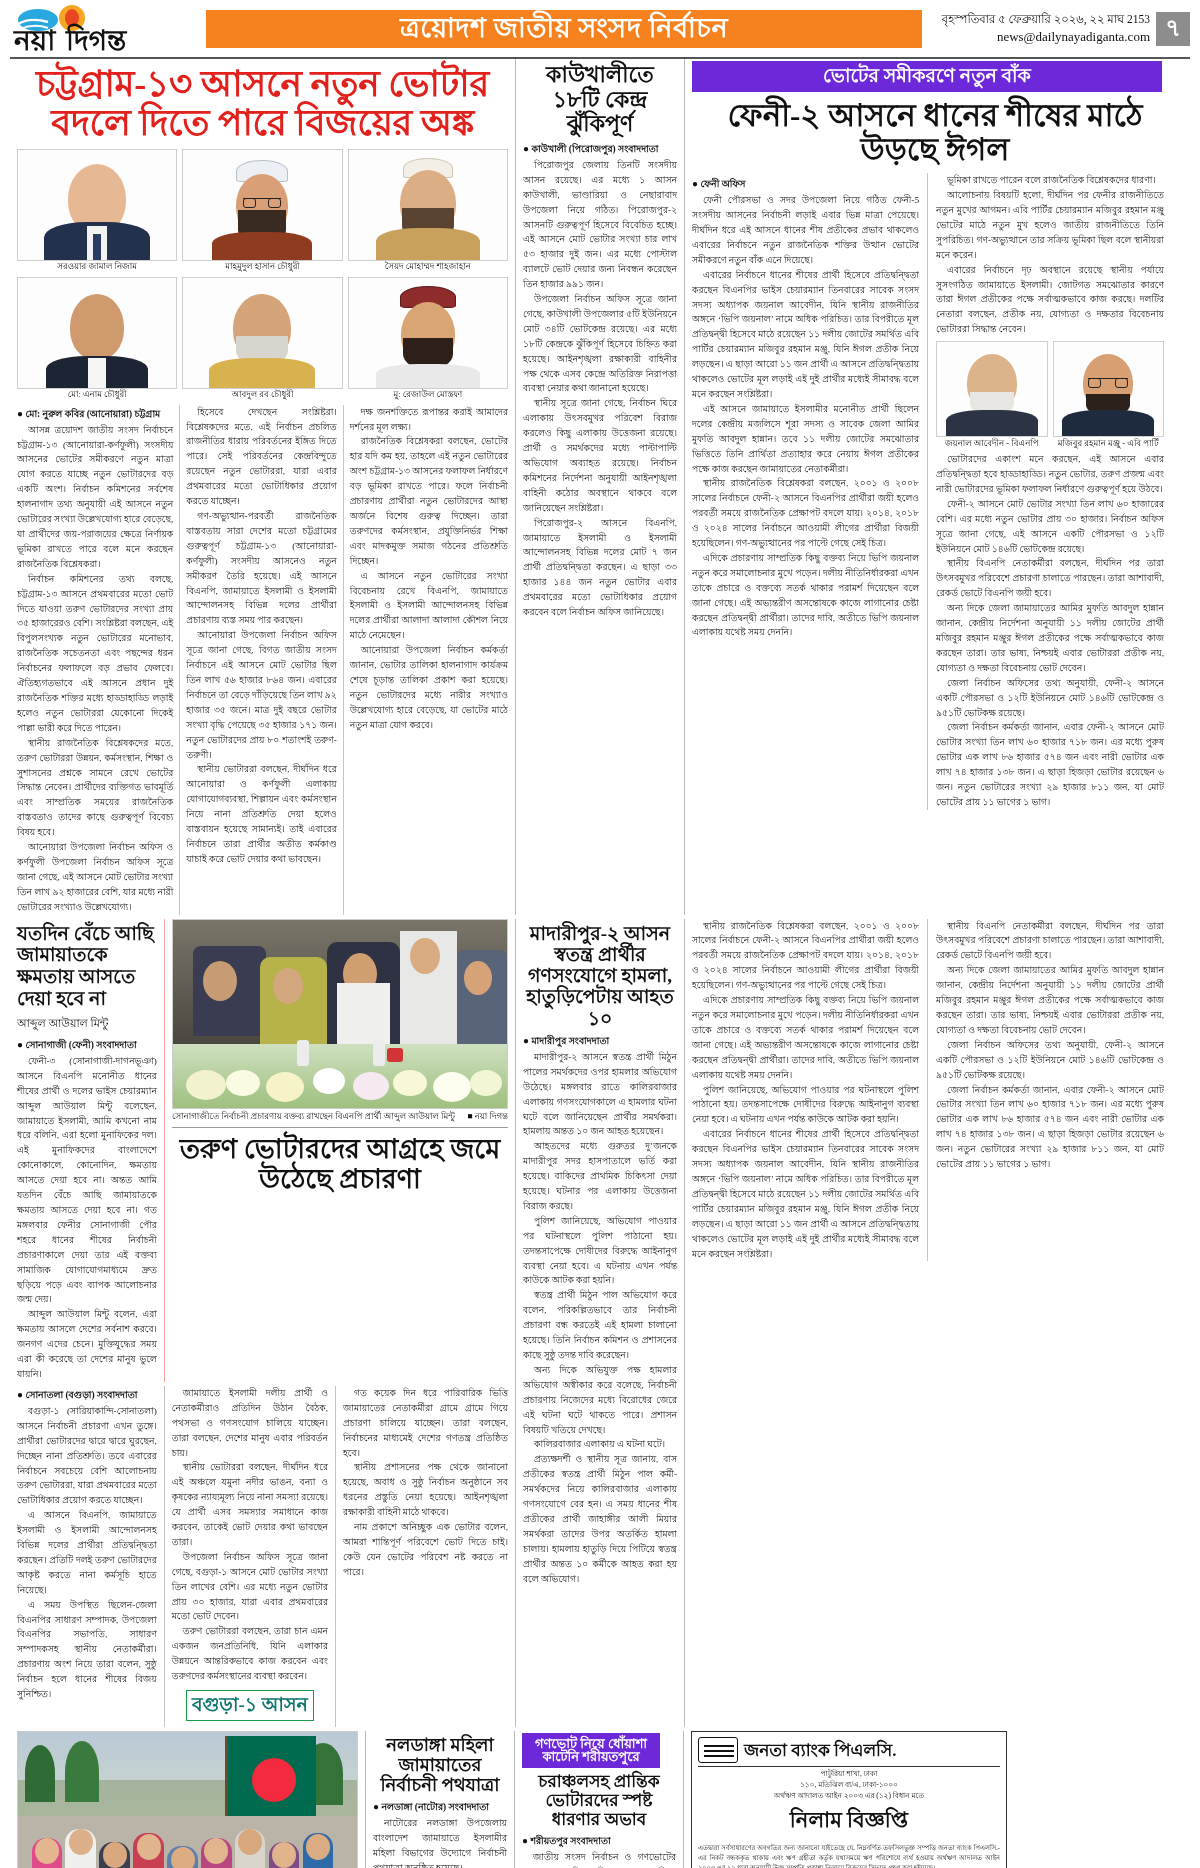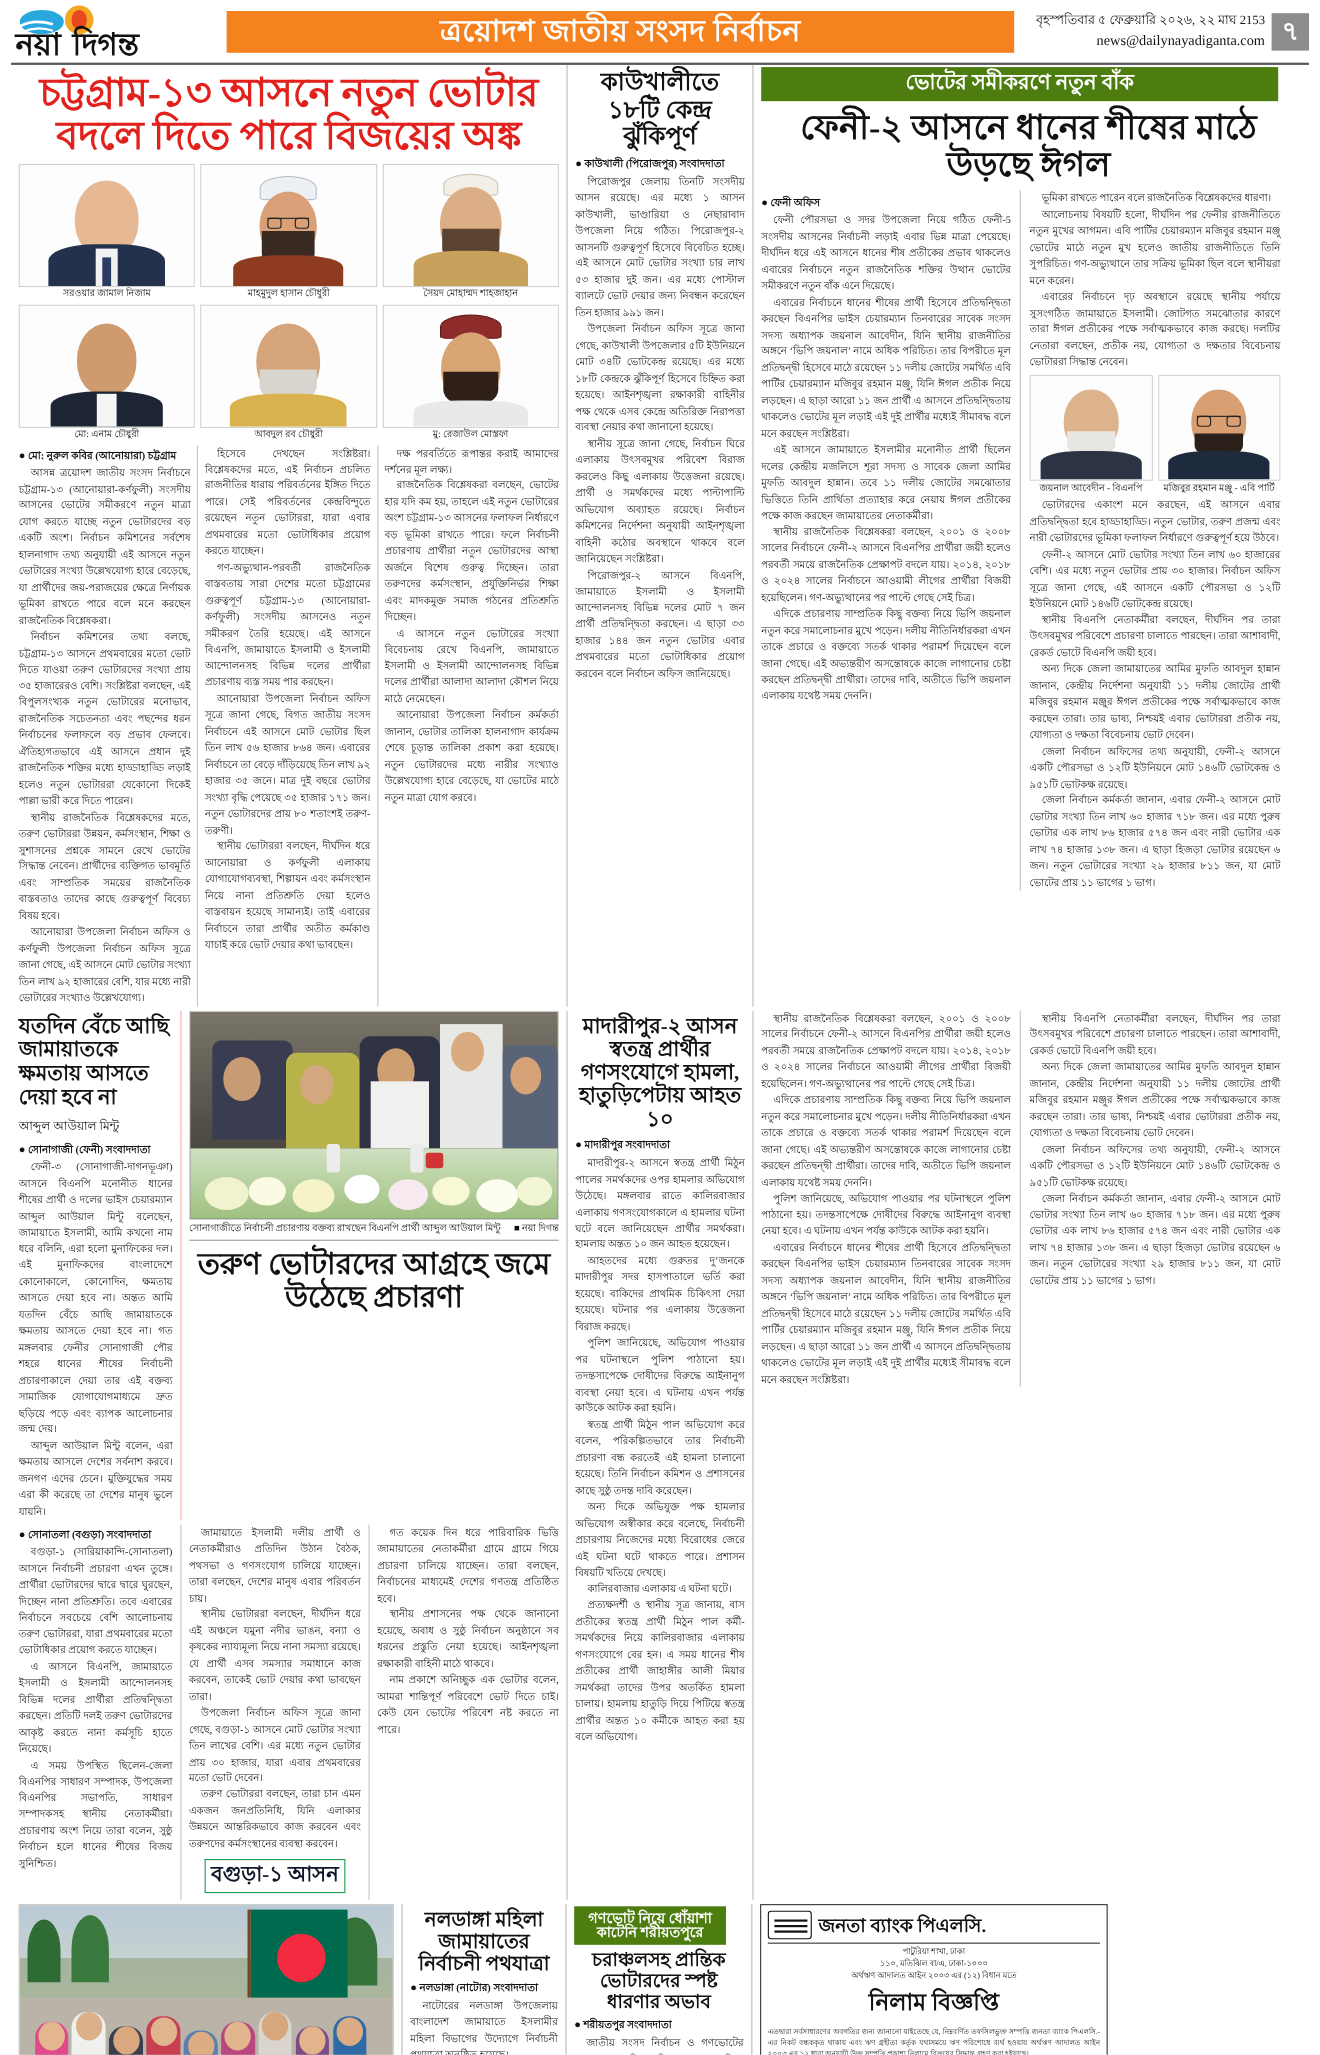--- a/index.html
+++ b/index.html
@@ -53,25 +53,25 @@
     text-align: center; margin: 6px 0 6px 0; letter-spacing: -.3px;
   }
   h2.sec {
     font-size: 22px; line-height: 1.12; font-weight: bold; text-align: center; margin: 4px 0 5px 0;
   }
   h2.sec.small { font-size: 19px; }
   h2.big {
     font-size: 31px; line-height: 1.1; font-weight: bold; text-align: center; margin: 7px 0 6px 0;
   }
   .kicker {
-    background: #4d7c0f; color: #fff; font-size: 19px; font-weight: bold;
+    background: #6d28d9; color: #fff; font-size: 19px; font-weight: bold;
     text-align: center; padding: 5px 0 7px 0; margin: 2px 16px 4px 0; line-height: 1;
   }
   .greenbox {
-    border: 1.5px solid #179B4C; color: #0f172a; font-weight: bold; font-size: 19px;
+    border: 1.5px solid #179B4C; color: #0f766e; font-weight: bold; font-size: 19px;
     text-align: center; padding: 4px 0 6px; margin: 6px 14px; line-height: 1;
   }
 
   
   .photogrid { display: grid; grid-template-columns: repeat(3, 1fr); gap: 5px; }
   .pcell { text-align: center; }
   .pframe { border: 1px solid #cfcfcf; width: 100%; height: 112px; overflow: hidden; background: #fff; }
   .pcap { font-size: 8.6px; margin-top: 1.5px; line-height: 1.1; }
 
   .photo-wide { width: 100%; border: 1px solid #ccc; overflow: hidden; }
@@ -226,21 +226,21 @@
         <div style="width:168px;padding:0 6px;border-right:1px solid #c4c4c4">
           <div class="body-txt">
             <p>হিসেবে দেখছেন সংশ্লিষ্টরা। বিশ্লেষকদের মতে, এই নির্বাচন প্রচলিত রাজনীতির ধারায় পরিবর্তনের ইঙ্গিত দিতে পারে। সেই পরিবর্তনের কেন্দ্রবিন্দুতে রয়েছেন নতুন ভোটাররা, যারা এবার প্রথমবারের মতো ভোটাধিকার প্রয়োগ করতে যাচ্ছেন।</p>
             <p>গণ-অভ্যুত্থান-পরবর্তী রাজনৈতিক বাস্তবতায় সারা দেশের মতো চট্টগ্রামের গুরুত্বপূর্ণ চট্টগ্রাম-১৩ (আনোয়ারা-কর্ণফুলী) সংসদীয় আসনেও নতুন সমীকরণ তৈরি হয়েছে। এই আসনে বিএনপি, জামায়াতে ইসলামী ও ইসলামী আন্দোলনসহ বিভিন্ন দলের প্রার্থীরা প্রচারণায় ব্যস্ত সময় পার করছেন।</p>
             <p>আনোয়ারা উপজেলা নির্বাচন অফিস সূত্রে জানা গেছে, বিগত জাতীয় সংসদ নির্বাচনে এই আসনে মোট ভোটার ছিল তিন লাখ ৫৬ হাজার ৮৬৪ জন। এবারের নির্বাচনে তা বেড়ে দাঁড়িয়েছে তিন লাখ ৯২ হাজার ৩৫ জনে। মাত্র দুই বছরে ভোটার সংখ্যা বৃদ্ধি পেয়েছে ৩৫ হাজার ১৭১ জন। নতুন ভোটারদের প্রায় ৮০ শতাংশই তরুণ-তরুণী।</p>
             <p>স্থানীয় ভোটাররা বলছেন, দীর্ঘদিন ধরে আনোয়ারা ও কর্ণফুলী এলাকায় যোগাযোগব্যবস্থা, শিল্পায়ন এবং কর্মসংস্থান নিয়ে নানা প্রতিশ্রুতি দেয়া হলেও বাস্তবায়ন হয়েছে সামান্যই। তাই এবারের নির্বাচনে তারা প্রার্থীর অতীত কর্মকাণ্ড যাচাই করে ভোট দেয়ার কথা ভাবছেন।</p>
           </div>
         </div>
         <div style="width:169px;padding-left:6px">
           <div class="body-txt">
-            <p>দক্ষ পরবর্তিতে রূপান্তর করাই আমাদের দর্শনের মূল লক্ষ্য।</p>
+            <p>দক্ষ জনশক্তিতে রূপান্তর করাই আমাদের দর্শনের মূল লক্ষ্য।</p>
             <p>রাজনৈতিক বিশ্লেষকরা বলছেন, ভোটের হার যদি কম হয়, তাহলে এই নতুন ভোটারের অংশ চট্টগ্রাম-১৩ আসনের ফলাফল নির্ধারণে বড় ভূমিকা রাখতে পারে। ফলে নির্বাচনী প্রচারণায় প্রার্থীরা নতুন ভোটারদের আস্থা অর্জনে বিশেষ গুরুত্ব দিচ্ছেন। তারা তরুণদের কর্মসংস্থান, প্রযুক্তিনির্ভর শিক্ষা এবং মাদকমুক্ত সমাজ গঠনের প্রতিশ্রুতি দিচ্ছেন।</p>
             <p>এ আসনে নতুন ভোটারের সংখ্যা বিবেচনায় রেখে বিএনপি, জামায়াতে ইসলামী ও ইসলামী আন্দোলনসহ বিভিন্ন দলের প্রার্থীরা আলাদা আলাদা কৌশল নিয়ে মাঠে নেমেছেন।</p>
             <p>আনোয়ারা উপজেলা নির্বাচন কর্মকর্তা জানান, ভোটার তালিকা হালনাগাদ কার্যক্রম শেষে চূড়ান্ত তালিকা প্রকাশ করা হয়েছে। নতুন ভোটারদের মধ্যে নারীর সংখ্যাও উল্লেখযোগ্য হারে বেড়েছে, যা ভোটের মাঠে নতুন মাত্রা যোগ করবে।</p>
           </div>
         </div>
       </div>
     </div>
 
     <div class="vline"></div>
 

